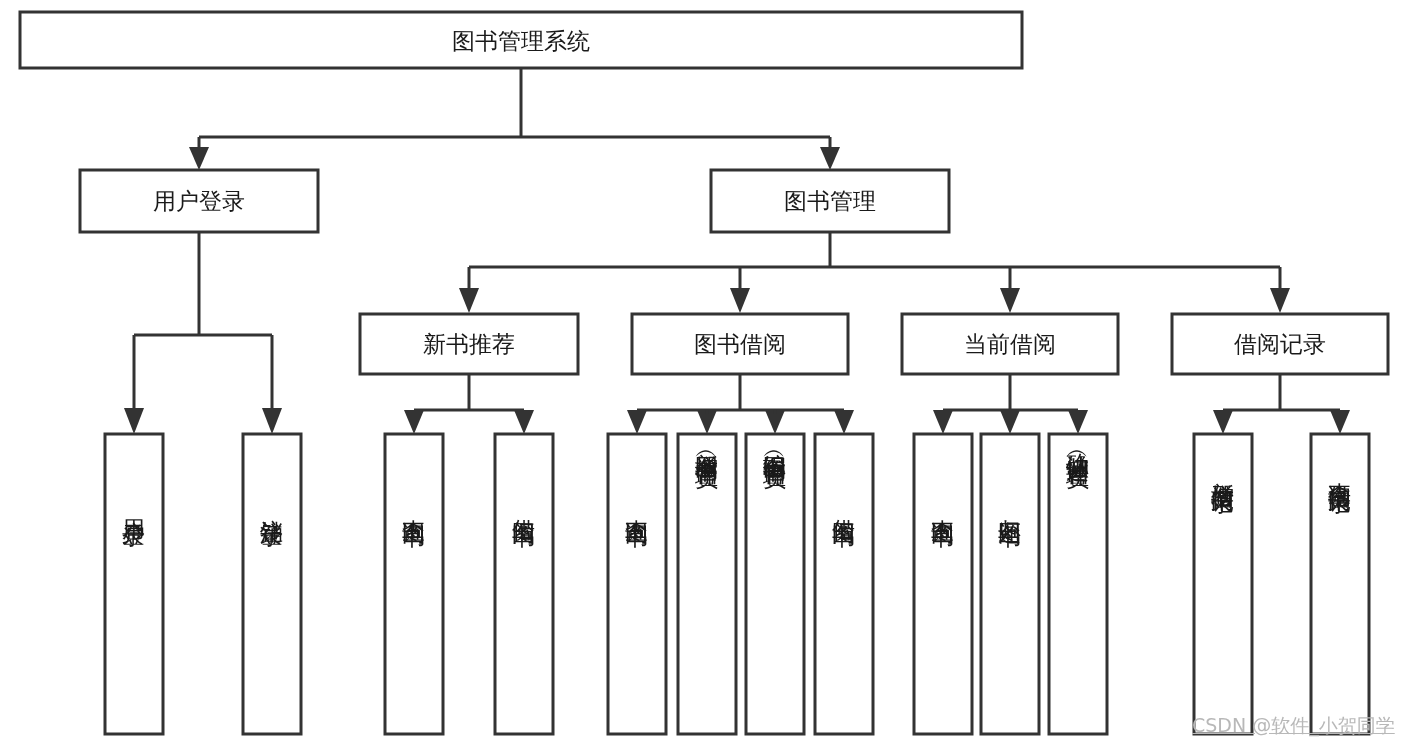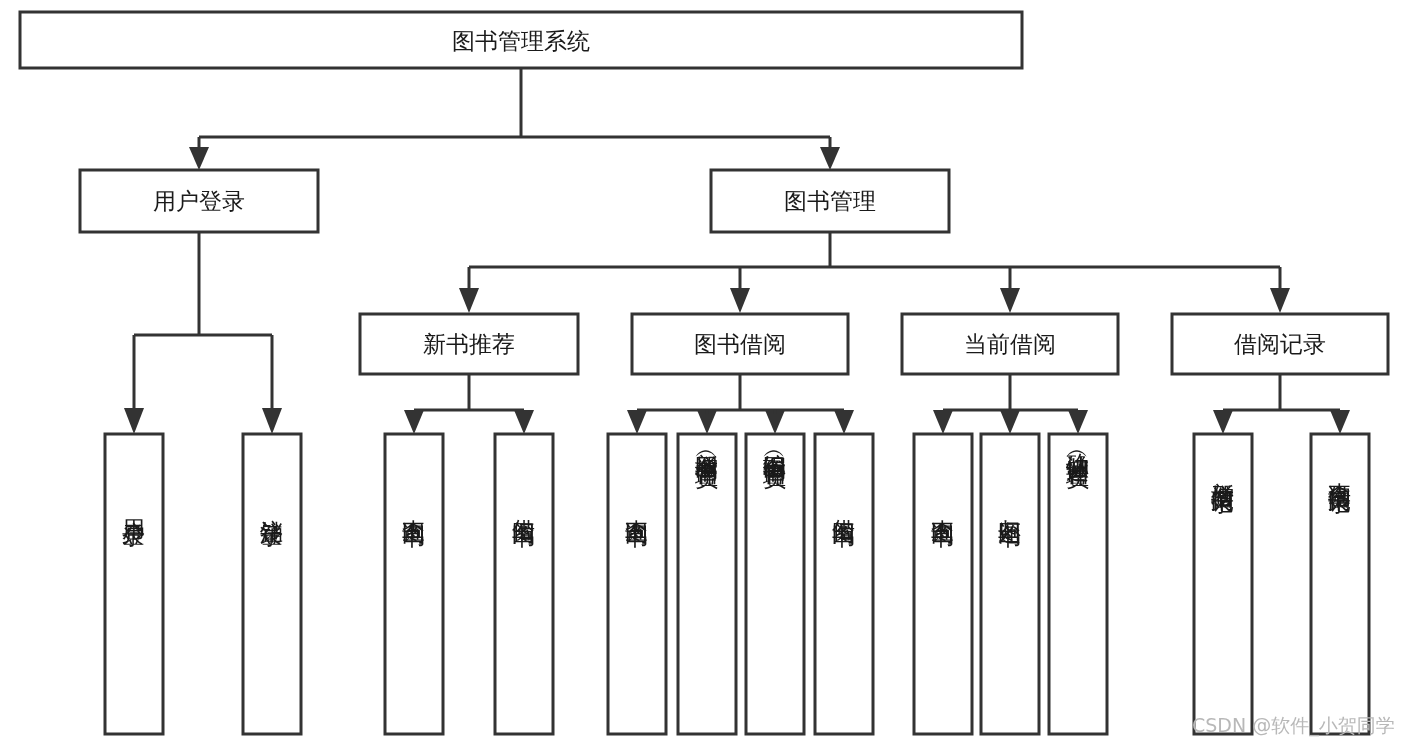--- a/index.html
+++ b/index.html
@@ -58,20 +58,21 @@
     fill: #333333;
     stroke: none;
   }
   .watermark {
     position: absolute;
     font-family: "DejaVu Sans", "Liberation Sans", sans-serif;
     font-size: 19px;
     color: #b8b8b8;
     white-space: nowrap;
     pointer-events: none;
+    text-decoration: underline;
   }
 </style>
 </head>
 <body>
 
 <div id="diagram-root">
 
   <svg class="diagram" viewBox="0 0 1405 747" xmlns="http://www.w3.org/2000/svg">
 
     <g>

